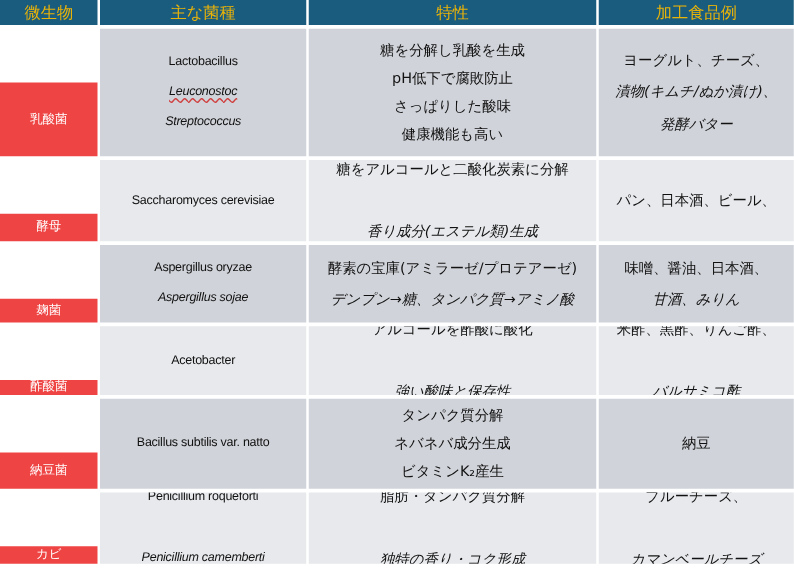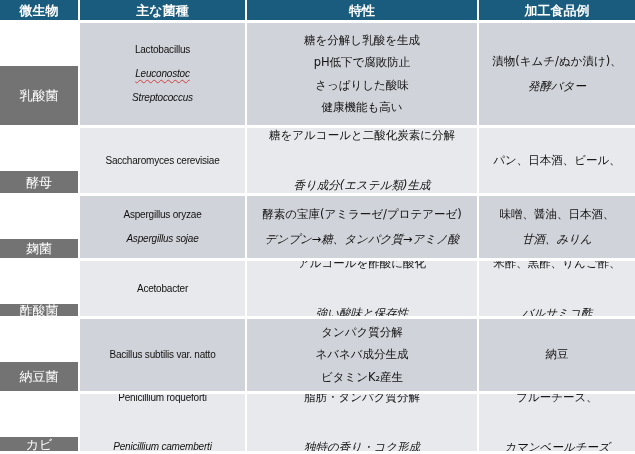--- a/index.html
+++ b/index.html
@@ -22,28 +22,27 @@
     align-items: center;
     text-align: center;
     color: #111111;
     font-size: 11.5px;
     line-height: 1.0;
     box-sizing: border-box;
     overflow: hidden;
   }
   .cell.head {
     background: #1a5c7e;
-    color: #ffffff;
+    color: #eab308;
     font-size: 13px;
-    font-weight: bold;
   }
   .cell.name {
-    background: #737373;
+    background: #ef4444;
     color: #ffffff;
-    font-size: 13px;
+    font-size: 10px;
     margin-top: 43px;
   }
   .cell.body.dark { background: #d0d3d9; }
   .cell.body.light { background: #e7e9ec; gap: 25px; }
   .line { display: block; white-space: nowrap; }
   .species .line { font-family: "Liberation Sans", sans-serif; font-size: 10px; letter-spacing: -0.2px; }
   .gap-lg .line + .line { margin-top: 14px; font-style: italic; }
   .gap-md .line + .line { margin-top: 11px; }
   .underline-wavy { text-decoration: underline wavy #d04040; text-underline-offset: 2px; }
 </style>
@@ -73,20 +72,21 @@
     <span class="line underline-wavy">Leuconostoc</span>
     <span class="line">Streptococcus</span>
   </div>
   <div class="cell body dark gap-md">
     <span class="line">糖を分解し乳酸を生成</span>
     <span class="line">pH低下で腐敗防止</span>
     <span class="line">さっぱりした酸味</span>
     <span class="line">健康機能も高い</span>
   </div>
   <div class="cell body dark gap-lg">
+    <span class="line">ヨーグルト、チーズ、</span>
     <span class="line">漬物(キムチ/ぬか漬け)、</span>
     <span class="line">発酵バター</span>
   </div>
 
   <div class="cell name">
       <span class="line">酵母</span>
     </div>
   <div class="cell body light species gap-lg">
     <span class="line">Saccharomyces cerevisiae</span>
   </div>

